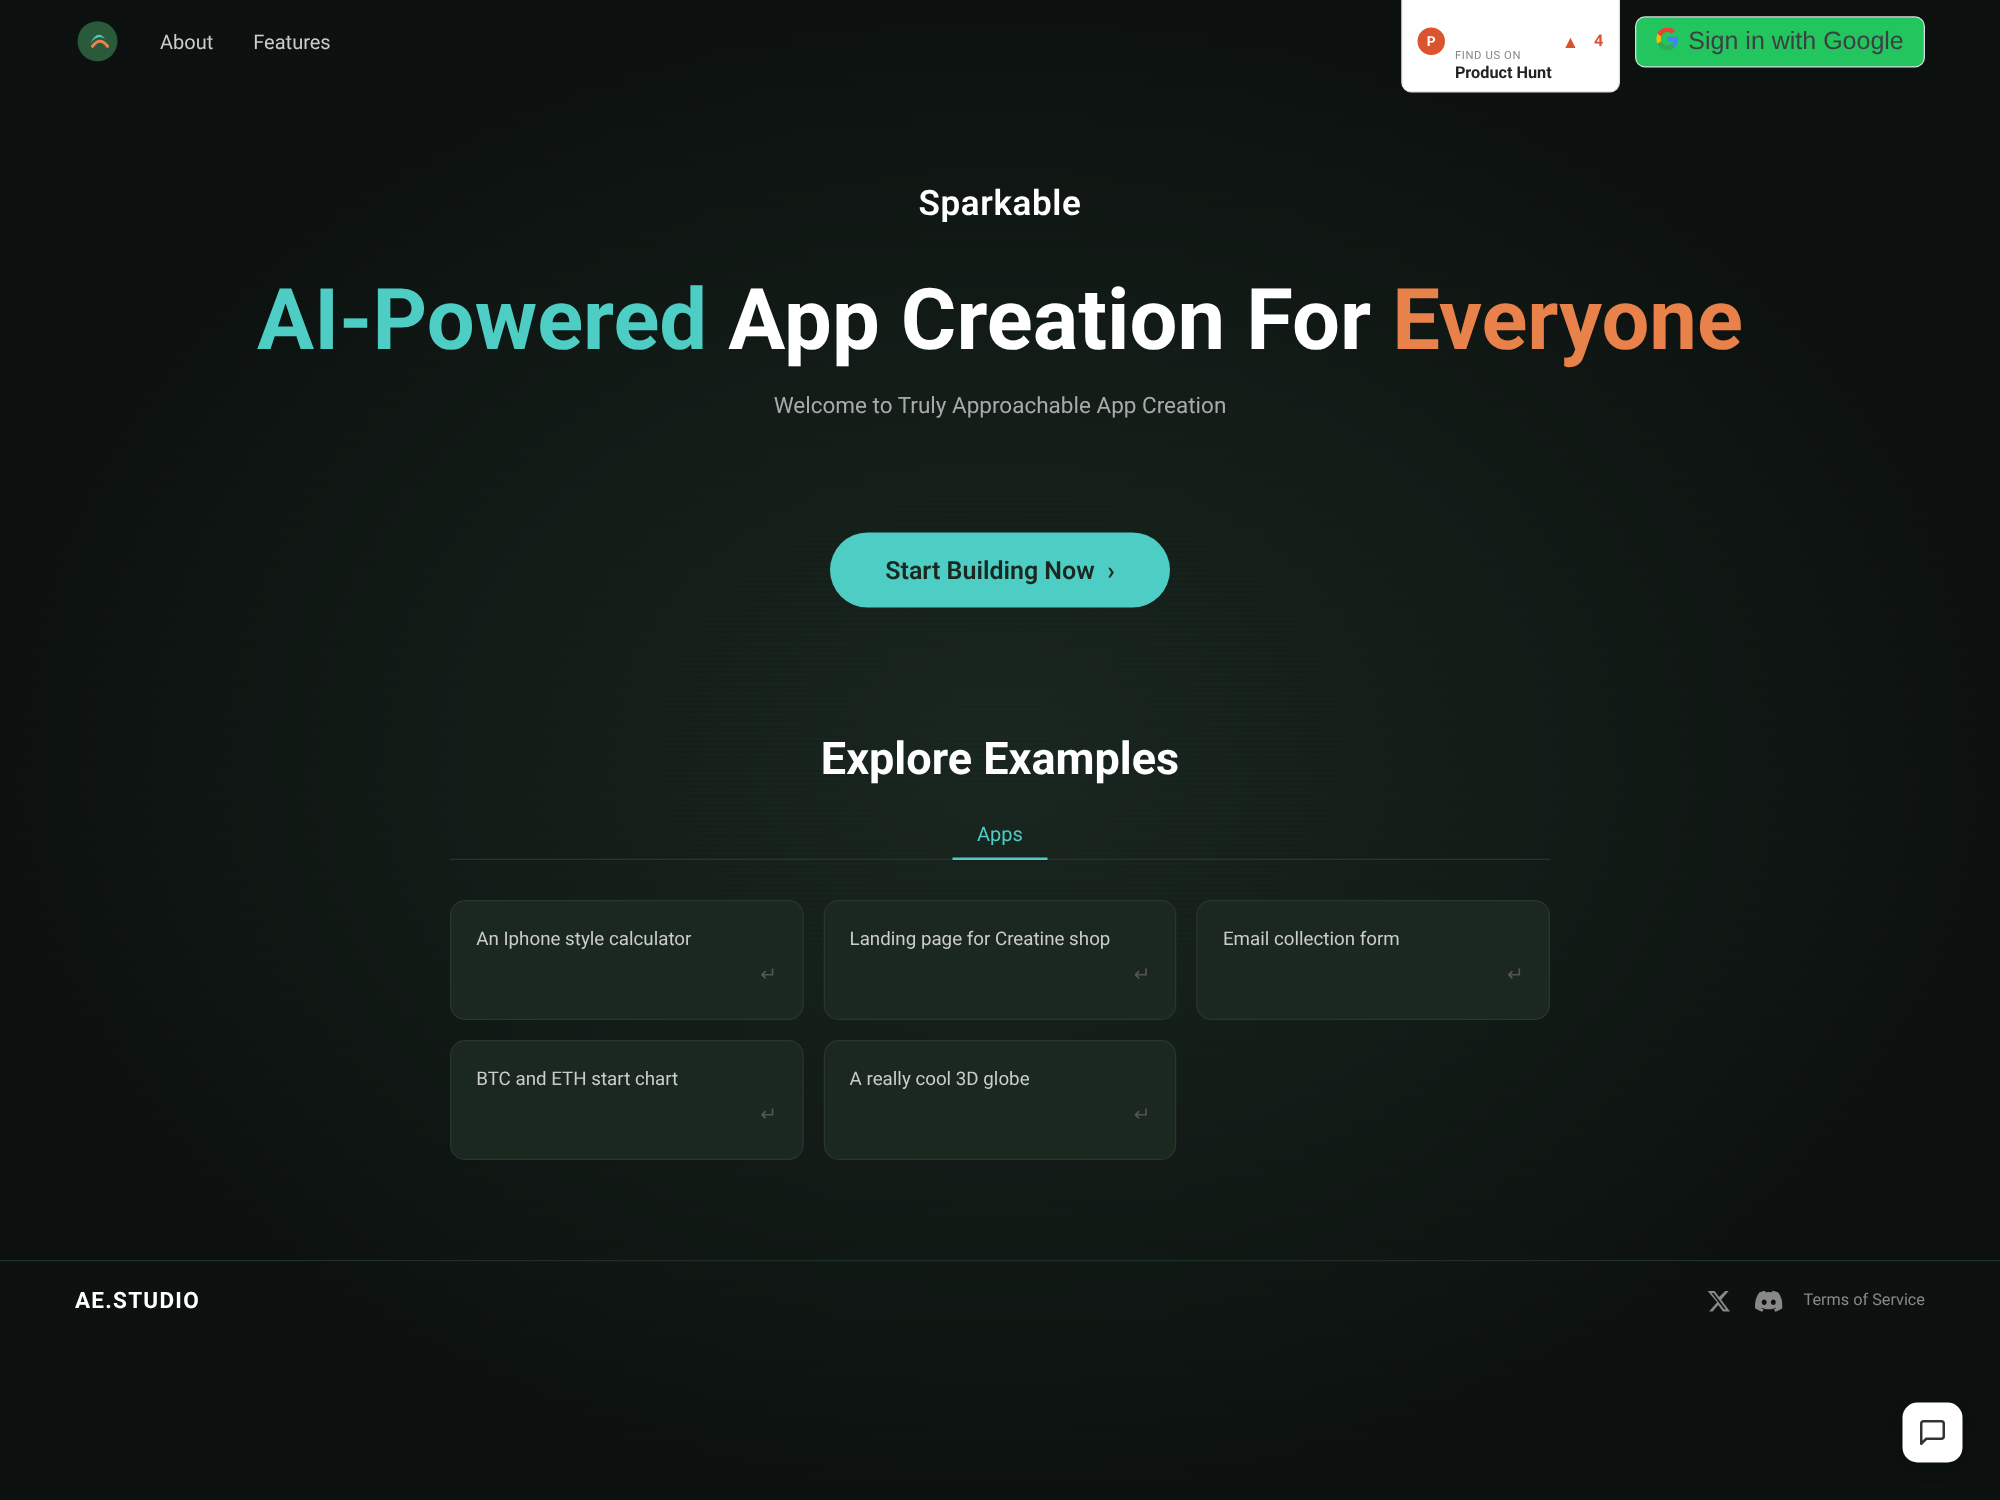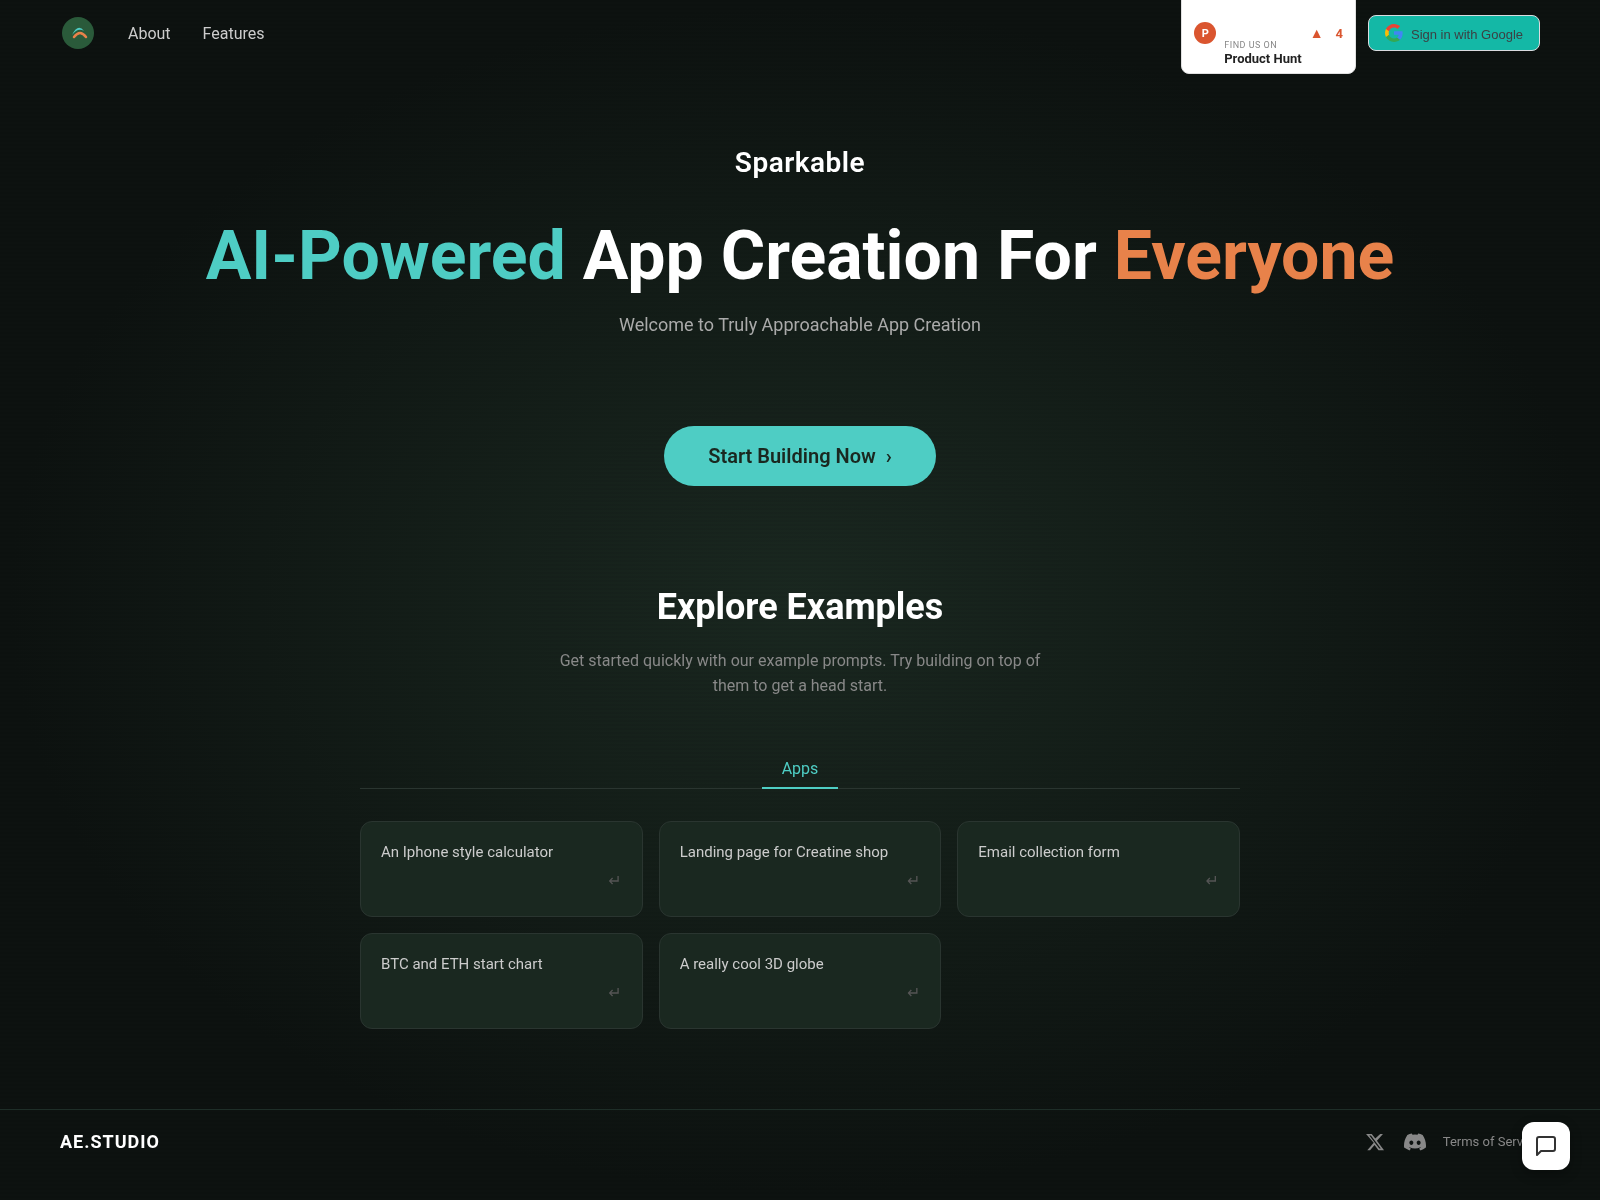--- a/index.html
+++ b/index.html
@@ -125,28 +125,28 @@
       margin-left: 4px;
     }
 
     .ph-arrow {
       color: #da552f;
       font-size: 14px;
     }
 
     .google-signin {
       display: flex;
-      align-items: flex-end;
+      align-items: flex-start;
       gap: 8px;
-      background: #14b8a6;
+      background: #22c55e;
       border: 1px solid #dadce0;
       border-radius: 8px;
       padding: 8px 16px;
       cursor: pointer;
-      font-size: 13px;
+      font-size: 20px;
       color: #3c4043;
       font-weight: 500;
     }
 
     .google-g {
       width: 18px;
       height: 18px;
     }
 
     
@@ -424,21 +424,20 @@
   <p class="hero-subtitle">Welcome to Truly Approachable App Creation</p>
 
   <a class="cta-button" href="#">
     <span>Start Building Now</span>
     <span class="cta-arrow">›</span>
   </a>
 </section>
 
 <section class="examples-section">
   <h2 class="examples-title">Explore Examples</h2>
-  <p class="examples-subtitle">Get started quickly with our example prompts. Try building on top of<br>them to get a head start.</p>
 
   <div class="tabs-container">
     <div class="tabs-bar">
       <div class="tab-item active">Apps</div>
     </div>
   </div>
 
   <div class="cards-grid">
 
     <div class="example-card">

